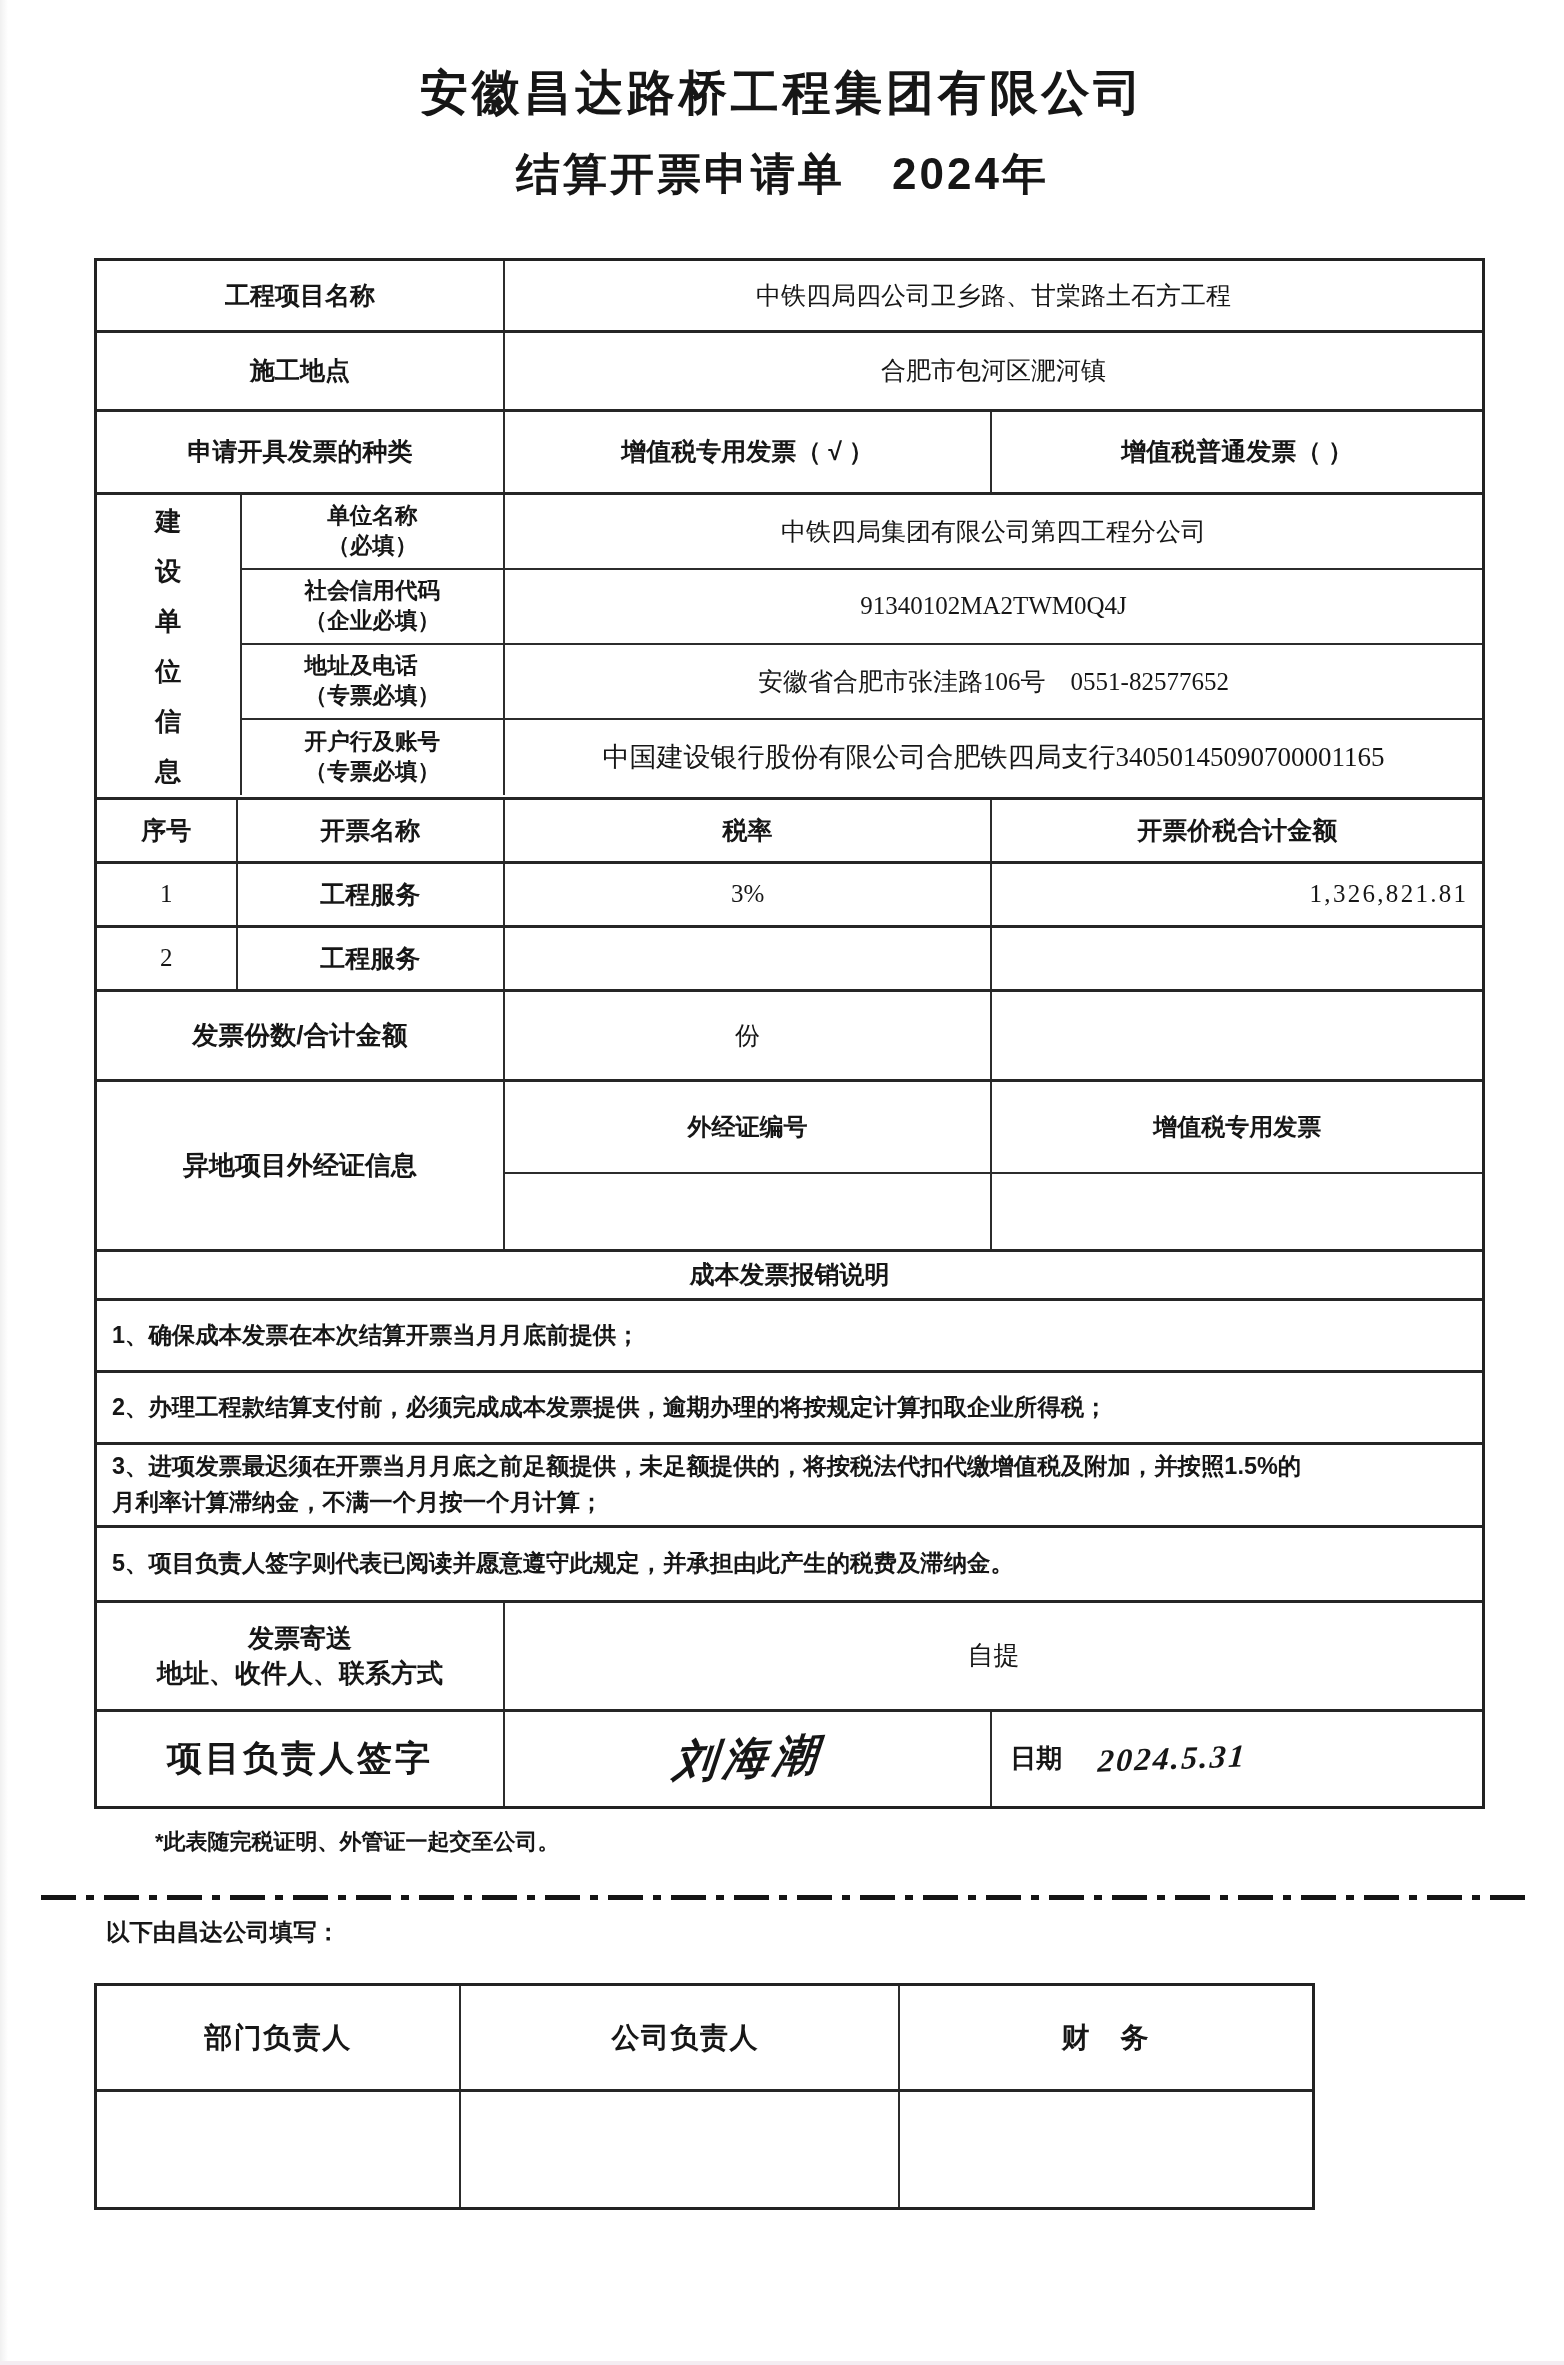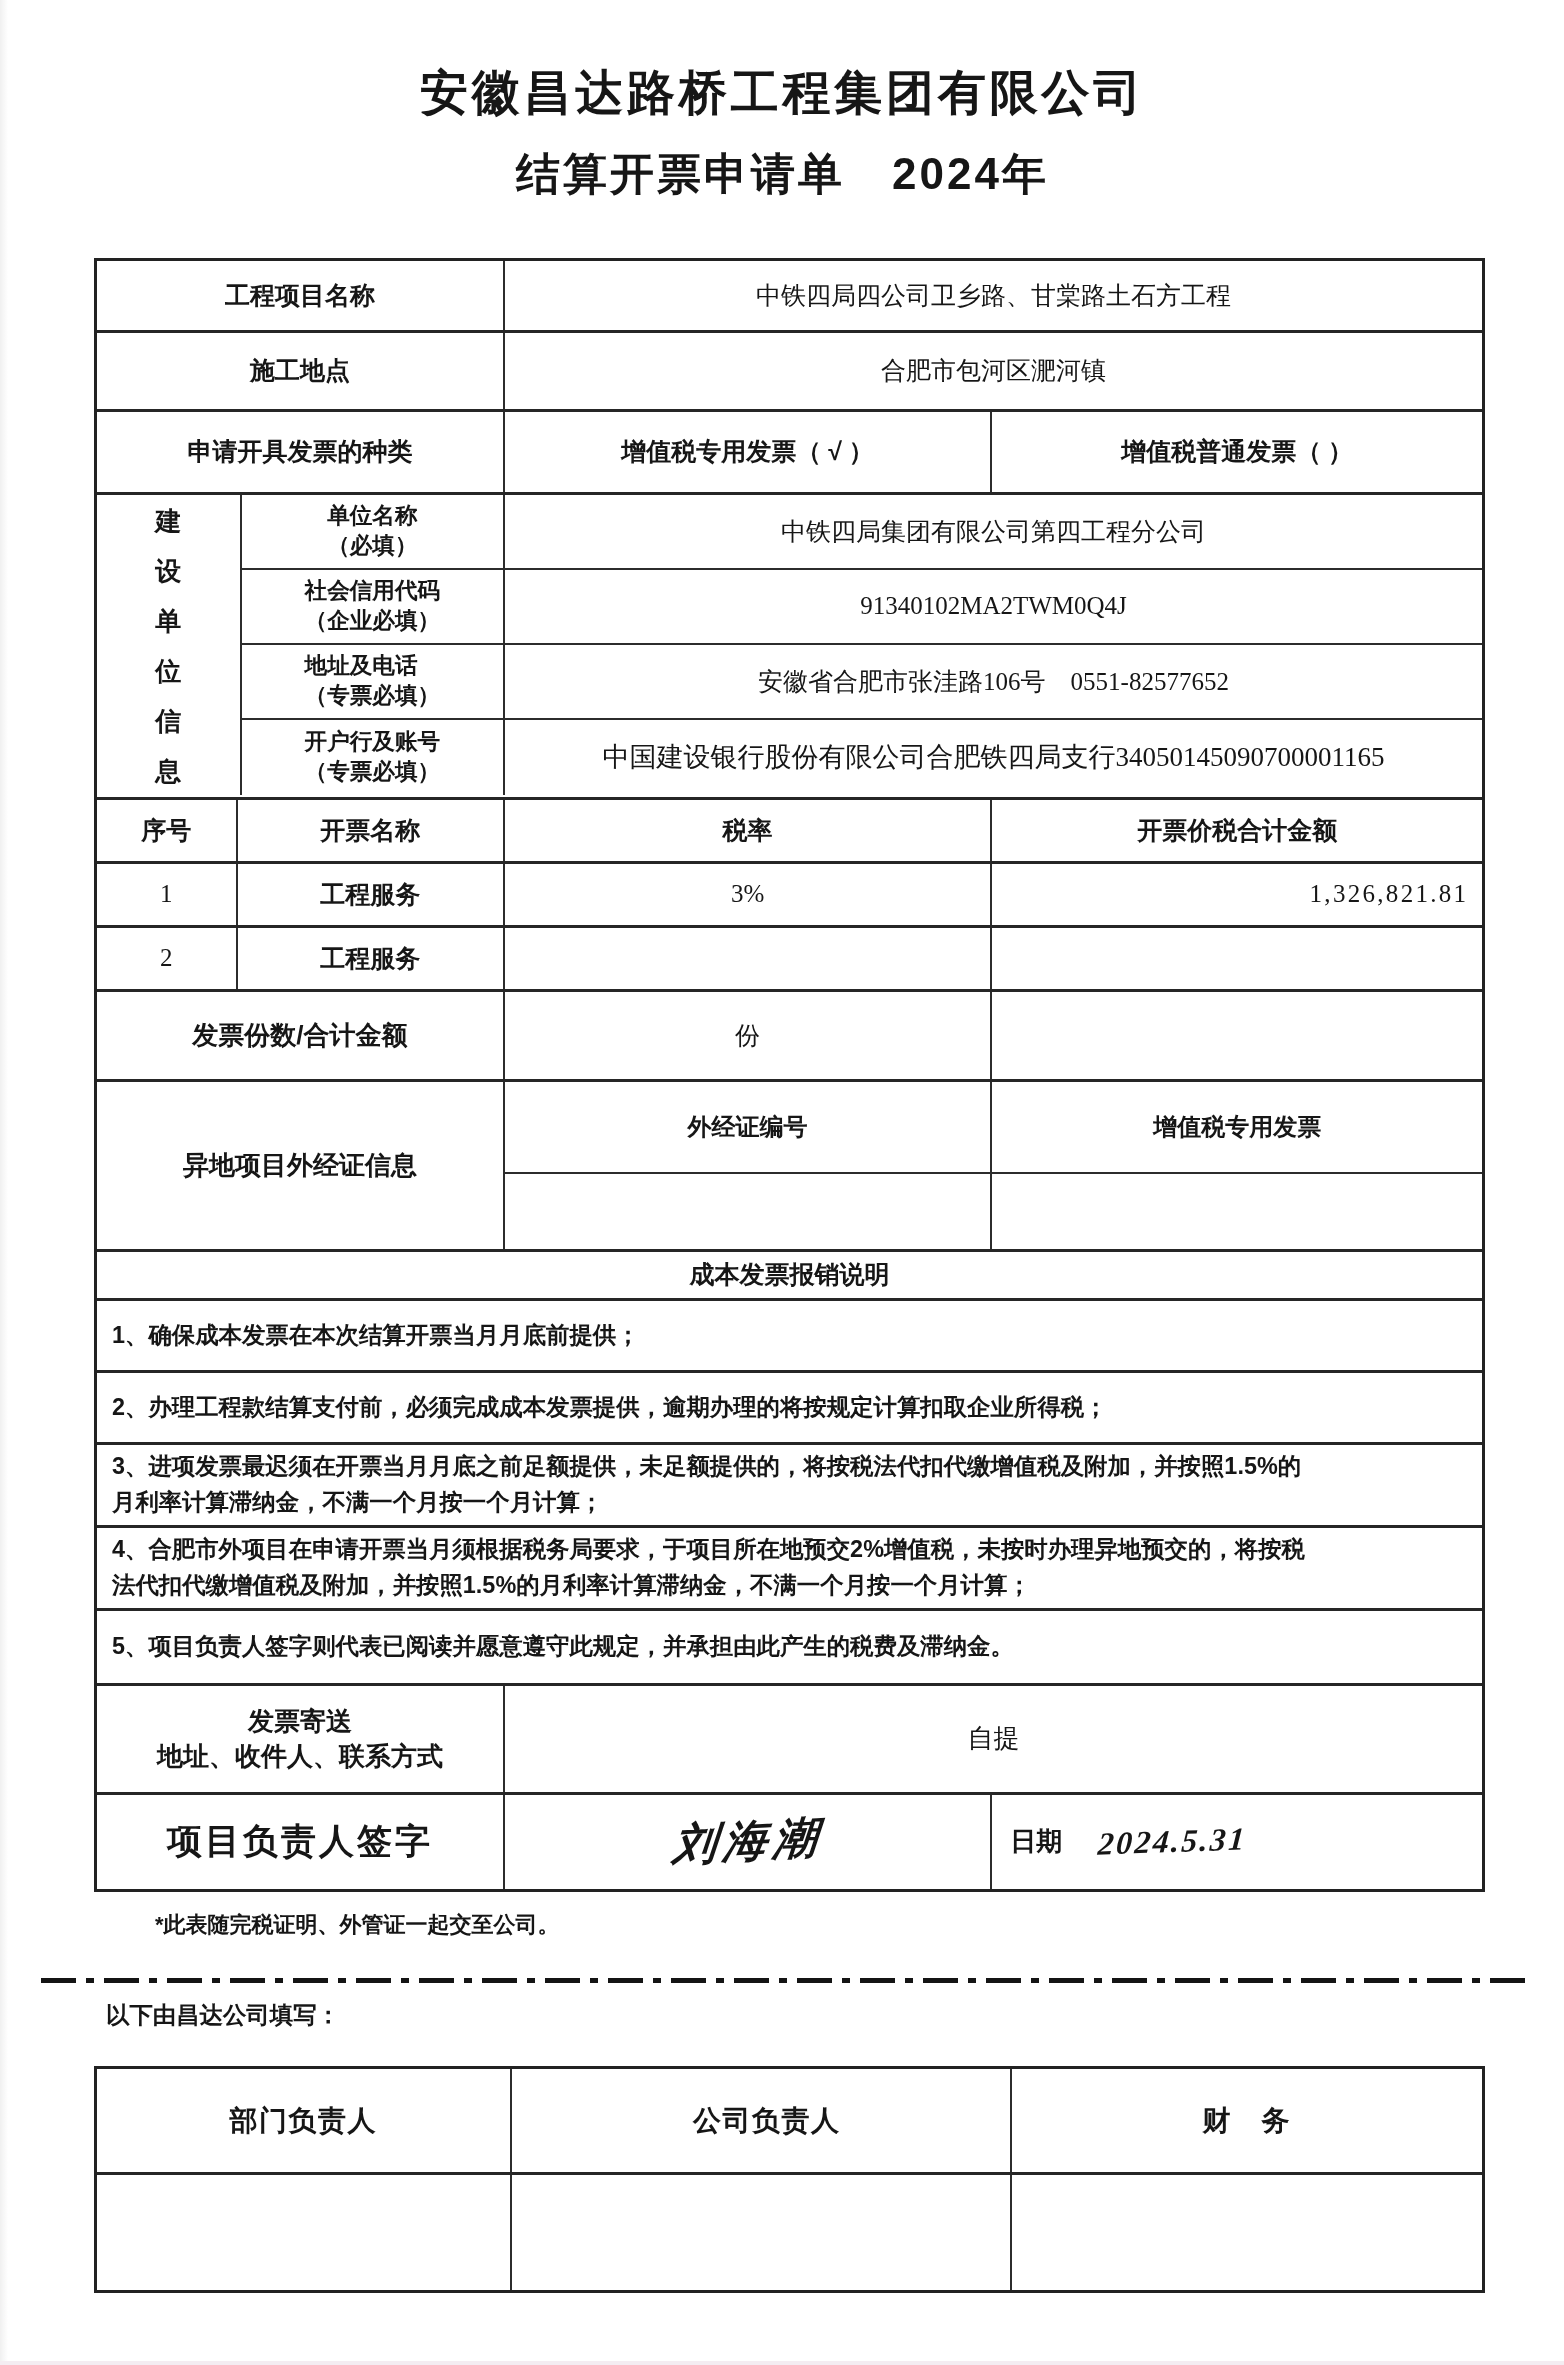--- a/index.html
+++ b/index.html
@@ -95,21 +95,21 @@
   .datecell{justify-content:flex-start;padding-left:18px;}
 
   .footnote{margin:18px 0 0 155px;font-size:22px;font-weight:600;}
   .dashed{
     margin:38px 0 0 41px;width:1491px;height:5.3px;
     background:repeating-linear-gradient(90deg,#141414 0 35px,transparent 35px 45px,#141414 45px 53px,transparent 53px 63px);
   }
   .fillby{margin:16.6px 0 0 106px;font-size:23.4px;font-weight:700;}
 
   .btm{
-    margin:35px 0 0 94px;width:1391px;
+    margin:35px 0 0 94px;width:1221px;
     border:3px solid #222;box-sizing:border-box;
   }
   .btm .hrow{display:flex;height:106px;border-bottom:3px solid #262626;box-sizing:border-box;}
   .btm .erow{display:flex;height:115px;}
   .bc1{width:29.8%;}
   .bc2{width:36.1%;padding-left:12px;}
   .bc3{flex:1;}
   .bhead{font-weight:700;font-size:28px;letter-spacing:1.5px;}
 </style>
 </head>
@@ -221,24 +221,20 @@
     <div class="r" style="height:72px">
       <div class="c first w-rest note">1、确保成本发票在本次结算开票当月月底前提供；</div>
     </div>
     <div class="r" style="height:72px">
       <div class="c first w-rest note">2、办理工程款结算支付前，必须完成成本发票提供，逾期办理的将按规定计算扣取企业所得税；</div>
     </div>
     <div class="r" style="height:83px">
       <div class="c first w-rest note pre">3、进项发票最迟须在开票当月月底之前足额提供，未足额提供的，将按税法代扣代缴增值税及附加，并按照1.5%的
 月利率计算滞纳金，不满一个月按一个月计算；</div>
     </div>
-    <div class="r" style="height:83px">
-      <div class="c first w-rest note pre">4、合肥市外项目在申请开票当月须根据税务局要求，于项目所在地预交2%增值税，未按时办理异地预交的，将按税
-法代扣代缴增值税及附加，并按照1.5%的月利率计算滞纳金，不满一个月按一个月计算；</div>
-    </div>
     <div class="r" style="height:75px">
       <div class="c first w-rest note">5、项目负责人签字则代表已阅读并愿意遵守此规定，并承担由此产生的税费及滞纳金。</div>
     </div>
 
     <div class="r" style="height:109px">
       <div class="c first w-label lbl2" style="font-size:26px">发票寄送
 地址、收件人、联系方式</div>
       <div class="c w-rest v" style="font-size:26px">自提</div>
     </div>
 

